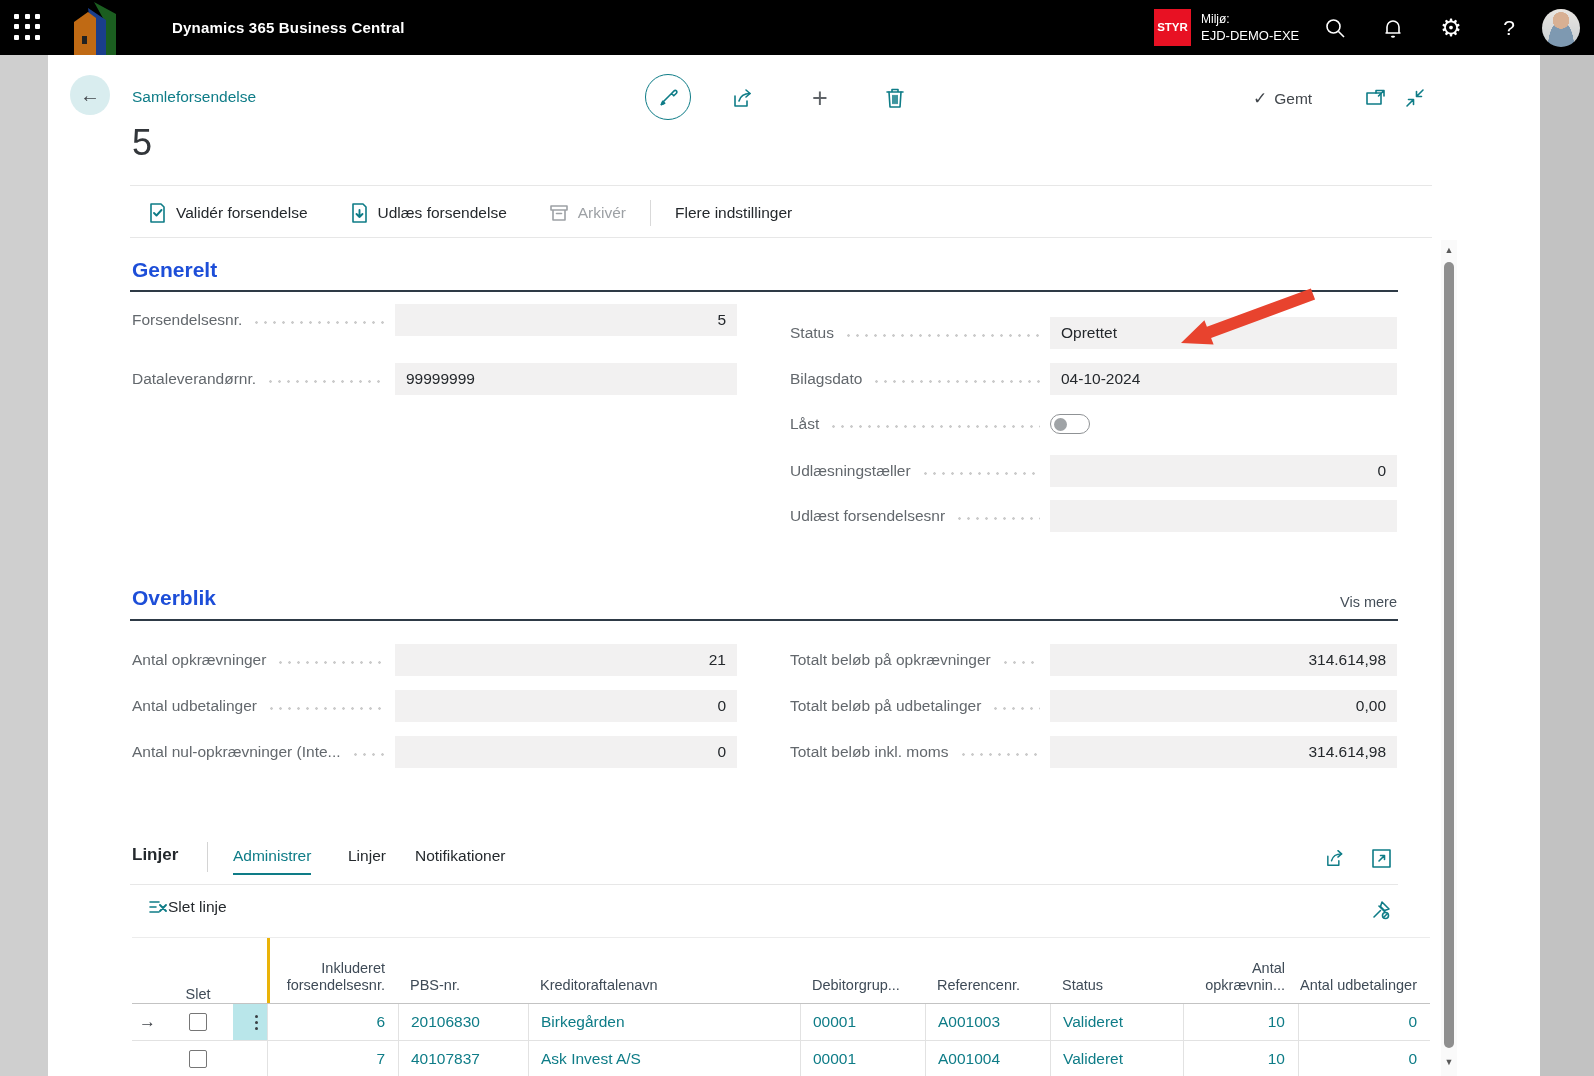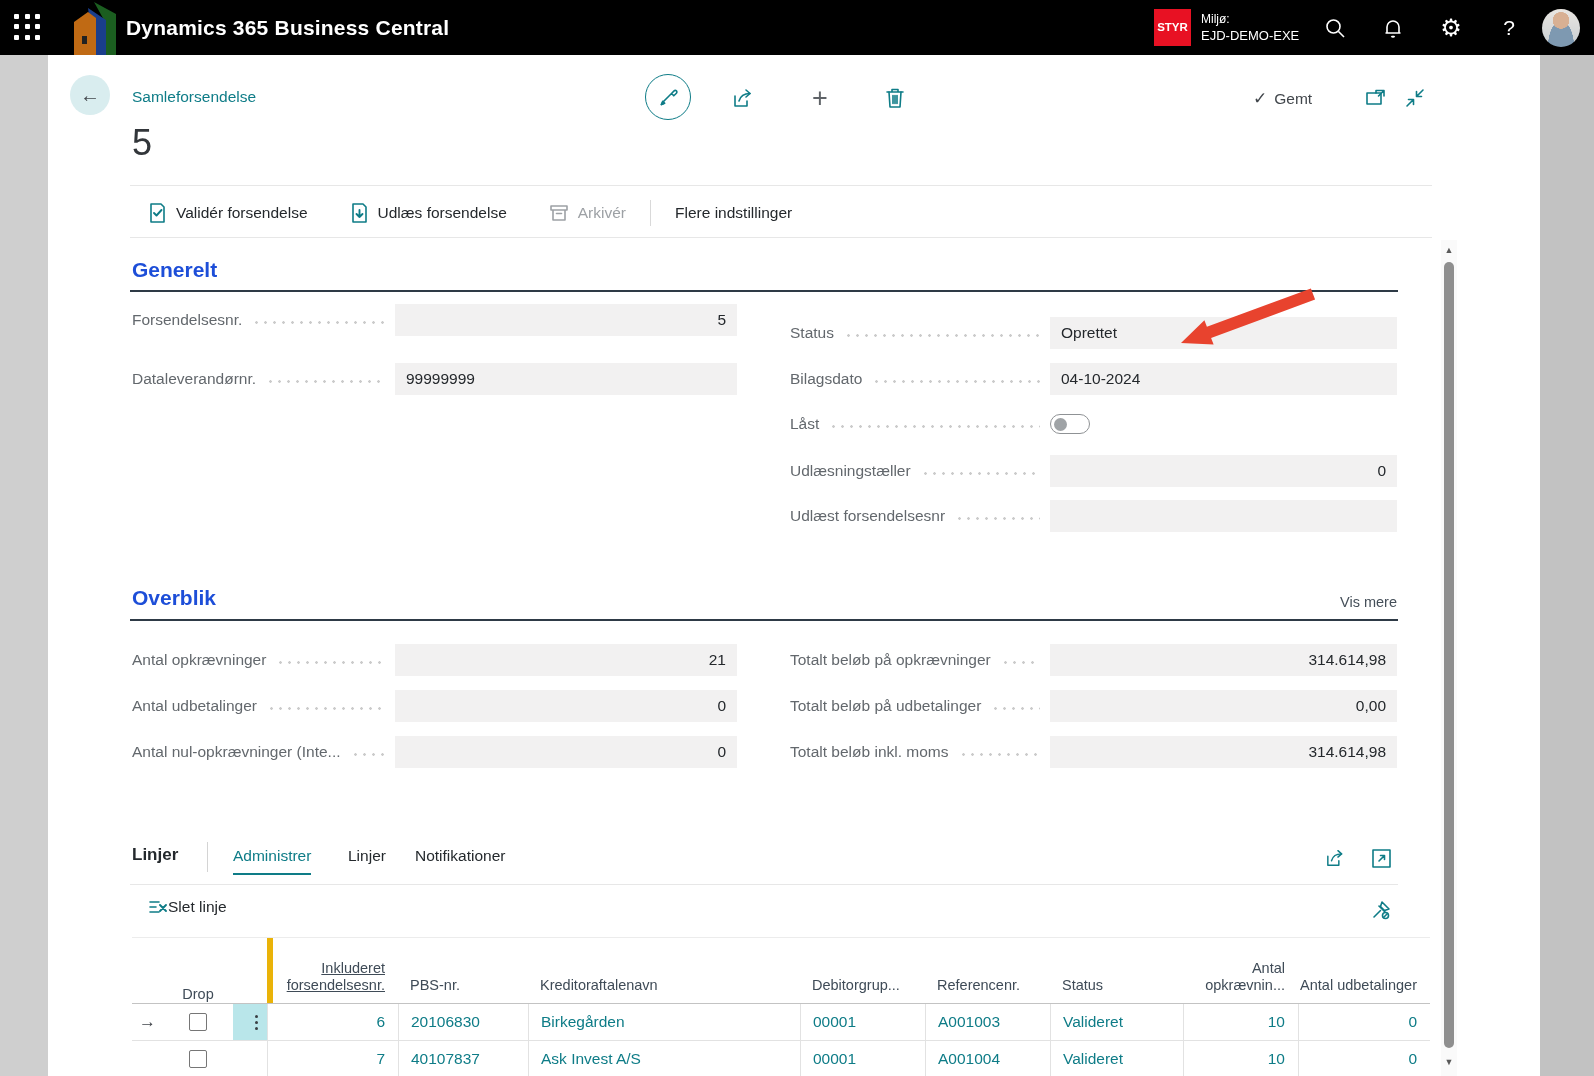--- a/index.html
+++ b/index.html
@@ -7,21 +7,21 @@
   body { position:relative; overflow:hidden; background:#fff;
          font-family:"Liberation Sans", sans-serif; color:#24282c; }
 
   
   .topbar { position:absolute; left:0; top:0; width:1594px; height:55px; background:#000;
             display:flex; align-items:center; z-index:30; }
   .waffle { width:28px; height:28px; margin-left:14px; display:grid;
             grid-template-columns:repeat(3,1fr); gap:4px; cursor:pointer; }
   .waffle span { width:5px; height:5px; background:#fff; border-radius:1px; }
   .brandlogo { margin-left:22px; height:55px; width:62px; }
-  .apptitle { color:#fff; font-size:21px; font-weight:700; letter-spacing:.2px; }
+  .apptitle { color:#fff; font-size:15px; font-weight:700; margin-left:46px; letter-spacing:.2px; }
   .tb-right { margin-left:auto; display:flex; align-items:center; height:55px; }
   .envbadge { width:37px; height:37px; background:#e81123; color:#fff; font-size:11.5px; font-weight:700;
               display:flex; flex-direction:row; align-items:center; justify-content:center; line-height:13px; }
   .envtext { color:#fff; margin-left:10px; width:105px; }
   .envtext .l1 { font-size:12px; }
   .envtext .l2 { font-size:13px; margin-top:2px; white-space:nowrap; }
   .tbicon { width:58px; height:55px; display:flex; align-items:center; justify-content:center;
             color:#fff; cursor:pointer; }
   .tbicon svg { stroke:#fff; fill:none; stroke-width:1.6; }
   .helpglyph { font-size:21px; color:#fff; font-weight:400; }
@@ -92,21 +92,21 @@
   .grid { position:absolute; left:132px; top:937px; width:1298px; border-top:1px solid #ececec; }
   .grow { display:grid; grid-template-columns:31px 70px 34px 131px 130px 272px 125px 125px 133px 115px 132px; }
   .ghead { height:66px; border-bottom:1px solid #c3c3c3; }
   .ghead .gcell { display:flex; align-items:flex-end; padding-bottom:9px; font-size:14.5px; color:#3f4b57;
                   line-height:17px; }
   .gbody { height:37px; border-bottom:1px solid #e2e2e2; }
   .gcell { padding-left:12px; display:flex; align-items:center; font-size:15.5px; overflow:hidden; }
   .gcell.r { justify-content:flex-end; padding-right:13px; padding-left:2px; text-align:right; }
   .gcell.c { justify-content:center; padding:0; }
   .gcell.bl { border-left:1px solid #e2e2e2; }
-  .ghead .gcell.hbl { border-left:6px solid #eab308;text-decoration:underline; }
+  .ghead .gcell.hbl { border-left:3px solid #eab308; }
   .linkcell { color:#0e7c87; cursor:pointer; }
   .cb { width:18px; height:18px; border:1px solid #767676; border-radius:2px; background:#fff; cursor:pointer; }
   .ellipsiscell { background:#b9e6ea; cursor:pointer; display:flex; flex-direction:column; gap:3px;
                   align-items:center; justify-content:center; }
   .ellipsiscell i { width:3px; height:3px; background:#3a3f44; border-radius:50%; }
   .rowarrow { color:#41464b; font-size:17px; }
 
   
   .sbtrack { position:absolute; left:1441px; top:240px; width:16px; height:836px; background:#fafafa; }
   .sbarrow { position:absolute; left:1441px; width:16px; height:16px; display:flex; align-items:center;
@@ -368,21 +368,21 @@
       <path d="M10.5 11.5 L4 18"></path>
       <path d="M9 7 L15 13"></path>
       <circle cx="15.5" cy="16.5" r="3"></circle>
       <path d="M13.5 18.5 L17.5 14.5"></path>
     </svg>
 </div>
 
 <div class="grid">
   <div class="grow ghead">
     <div class="gcell"></div>
-    <div class="gcell c">Drop</div>
+    <div class="gcell c">Slet</div>
     <div class="gcell"></div>
     <div class="gcell r hbl">Inkluderet forsendelsesnr.</div>
     <div class="gcell">PBS-nr.</div>
     <div class="gcell">Kreditoraftalenavn</div>
     <div class="gcell">Debitorgrup...</div>
     <div class="gcell">Referencenr.</div>
     <div class="gcell">Status</div>
     <div class="gcell r">Antal opkrævnin...</div>
     <div class="gcell r">Antal udbetalinger</div>
   </div>

